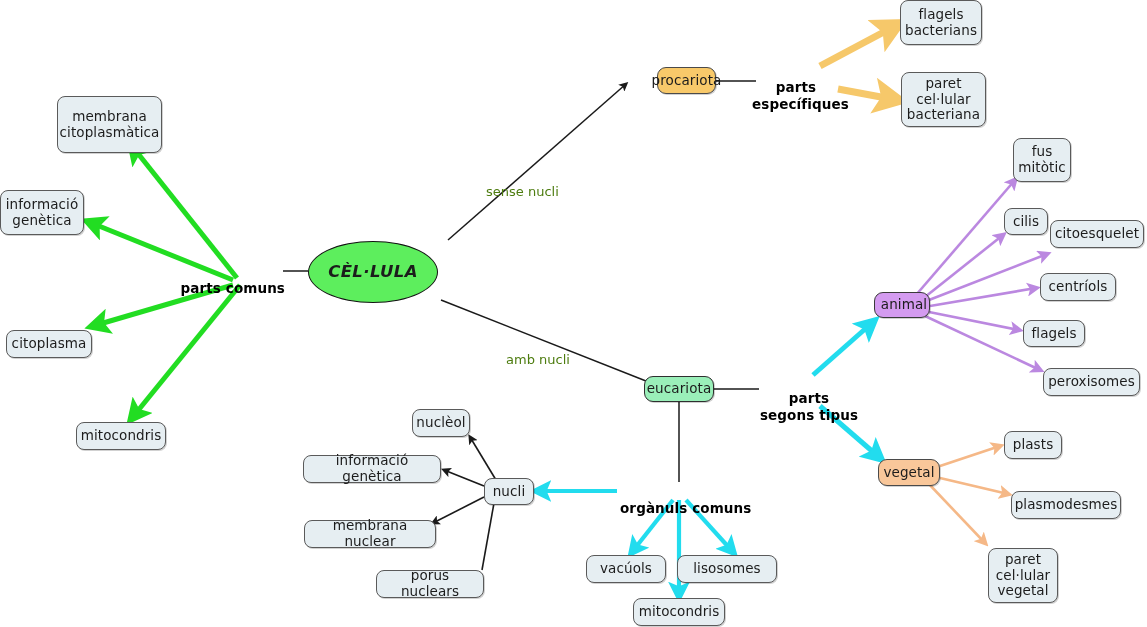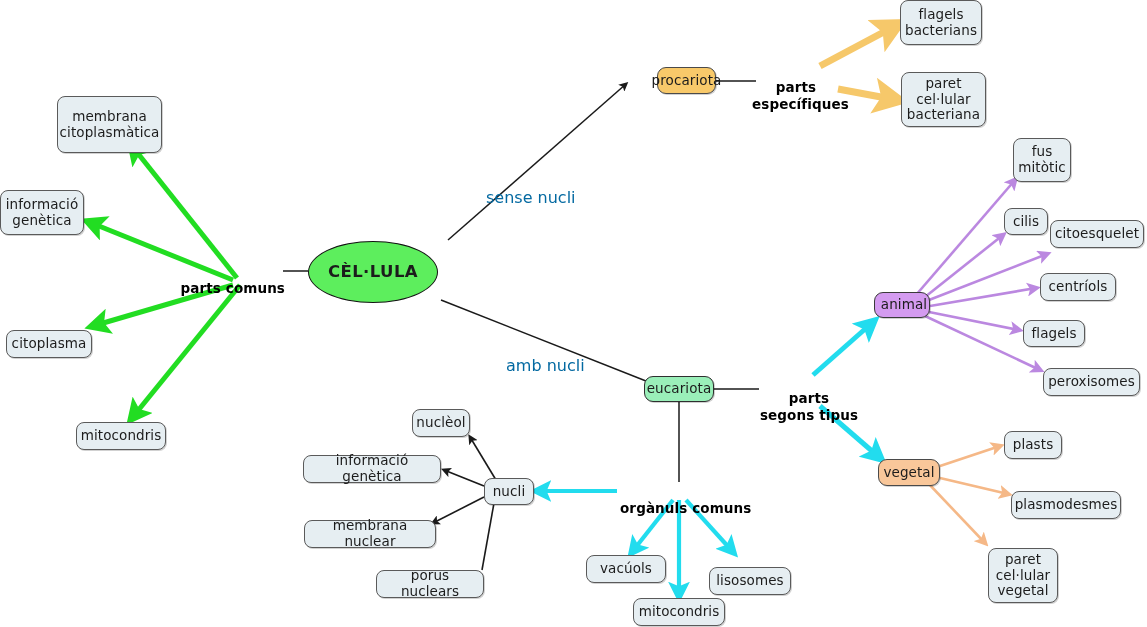--- a/index.html
+++ b/index.html
@@ -45,30 +45,31 @@
   .node .lbl { display: block; white-space: pre-line; }
   .node.pill { border-radius: 9px; }
   .node.central {
     border-radius: 50%;
     border: 1.6px solid #121212;
     background: #5dee5d;
     font-weight: bold;
     font-size: 16.5px;
     letter-spacing: 0.4px;
     box-shadow: none;
+    font-style: italic;
   }
   .node.procariota { background: #f8c96a; border-color: #4a4a4a; }
   .node.eucariota  { background: #9aefb9; border-color: #2f2f2f; }
   .node.animal     { background: #d49bf0; border-color: #3a3a3a; }
   .node.vegetal    { background: #f9c79a; border-color: #4a4a4a; }
 
   .edge-label {
     position: absolute;
-    font-size: 16px;
-    color: #0369a1;
+    font-size: 13px;
+    color: #4d7c0f;
     white-space: pre-line;
     line-height: 1.25;
   }
   .edge-label.bold {
     font-weight: bold;
     color: #000000;
     font-size: 13.5px;
     letter-spacing: 0.1px;
   }
   .edge-label.center { text-align: center; }
@@ -258,17 +259,17 @@
   <div class="node" style="left:376px; top:570px; width:108px; height:28px;">
     <span class="lbl">porus nuclears</span>
   </div>
 
   <div class="node" style="left:586px; top:555px; width:80px; height:28px;">
     <span class="lbl">vacúols</span>
   </div>
   <div class="node" style="left:633px; top:598px; width:92px; height:28px;">
     <span class="lbl">mitocondris</span>
   </div>
-  <div class="node" style="left:709px; top:555px; width:82px; height:28px;margin-top:12px;">
+  <div class="node" style="left:677px; top:555px; width:100px; height:28px;">
     <span class="lbl">lisosomes</span>
   </div>
 
 </div>
 
 </body></html>

